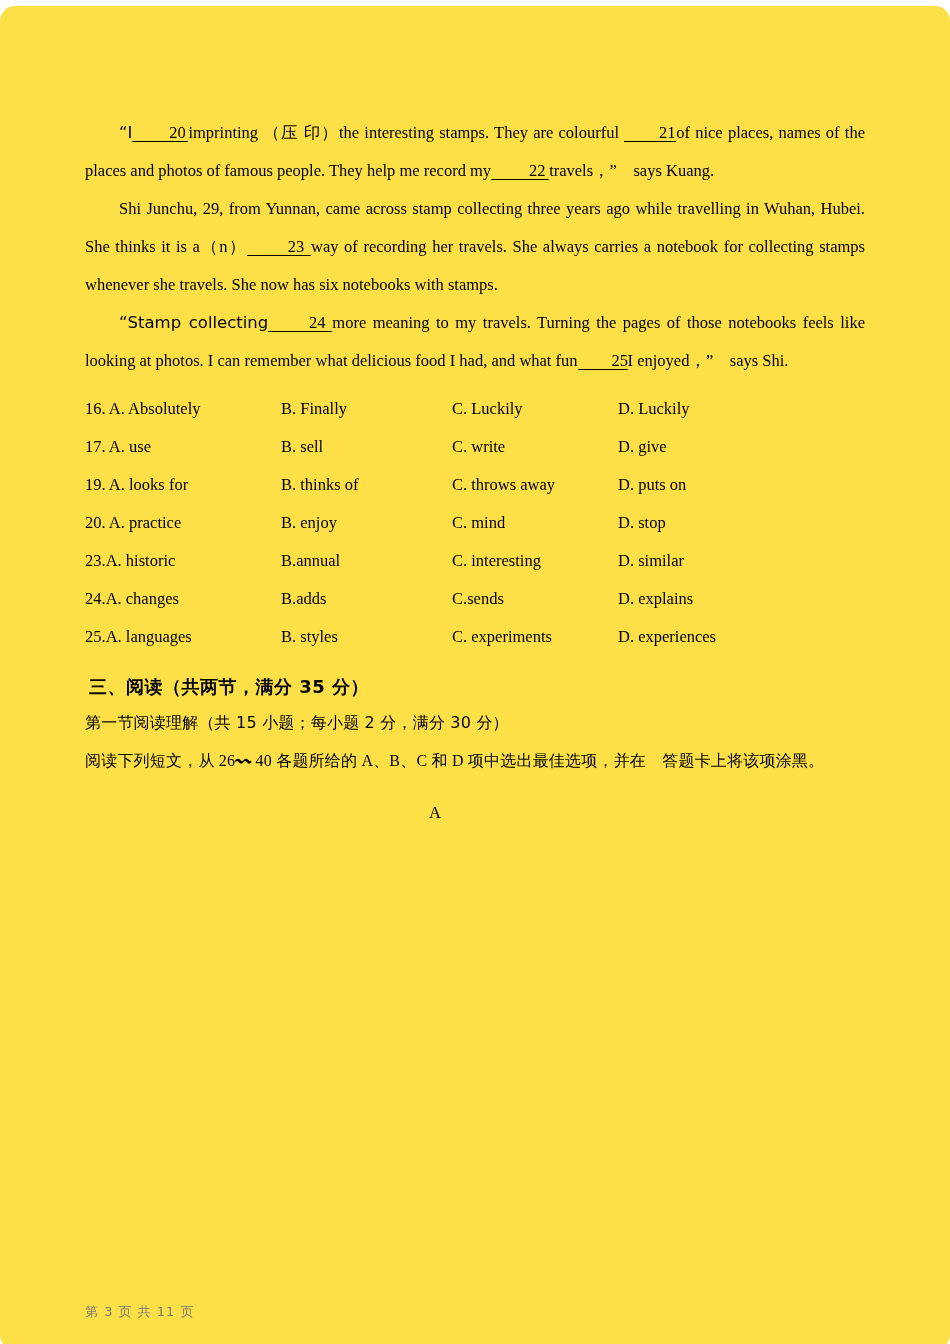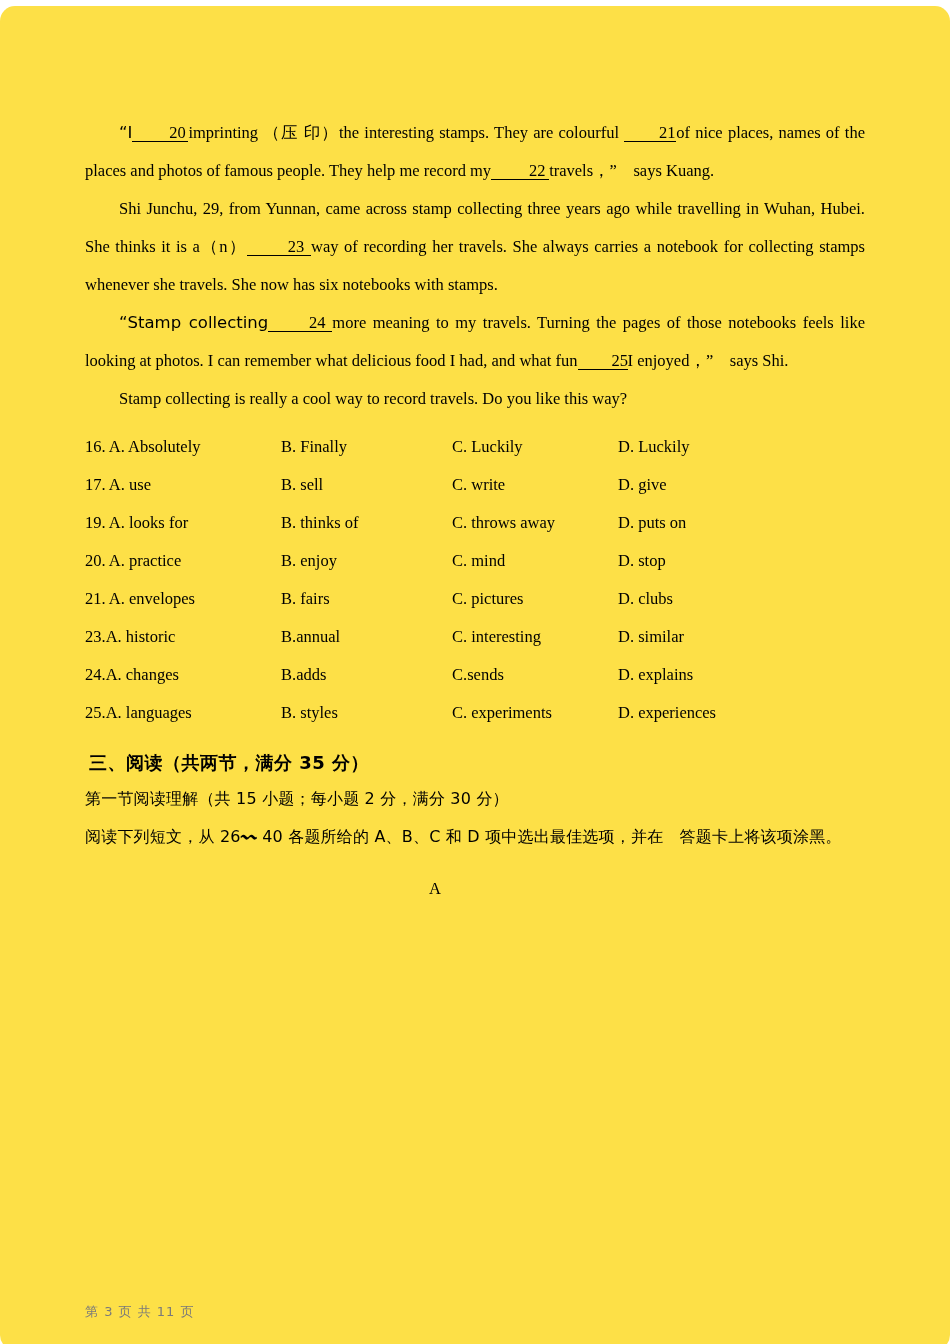--- a/index.html
+++ b/index.html
@@ -80,21 +80,21 @@
     padding-left: 4px;
     letter-spacing: 0.5px;
   }
   .cn-line {
     font-family: "DejaVu Sans", "Liberation Sans", sans-serif;
     font-size: 16px;
     line-height: 38px;
     text-align: justify;
     letter-spacing: 0.2px;
   }
-  .cn-line.wrap { text-align: justify; }
+  .cn-line.wrap { text-align: justify; font-family: Liberation Serif, serif; }
 
   .center-letter {
     text-align: center;
     font-size: 16.5px;
     line-height: 38px;
     margin-top: 14px;
     padding-right: 80px;
   }
   .article-title {
     font-size: 16.5px;
@@ -118,21 +118,20 @@
 
 <div class="page">
   <div class="content">
 
     <p class="para indent"><span class="qmark">“I</span><span class="blank b-w56">20</span><span>imprinting （压 印）the interesting stamps. They are colourful </span><span class="blank b-w52">21</span><span>of nice places, names of the places and photos of famous people. They help me record my</span><span class="blank b-w58">22</span><span>travels，”　says Kuang.</span></p>
 
     <p class="para indent"><span>Shi Junchu, 29, from Yunnan, came across stamp collecting three years ago while travelling in Wuhan, Hubei. She thinks it is a（n）</span><span class="blank b-w64">23</span><span>way of recording her travels. She always carries a notebook for collecting stamps whenever she travels. She now has six notebooks with stamps.</span></p>
 
     <p class="para indent"><span class="qmark">“Stamp collecting</span><span class="blank b-w64">24</span><span>more meaning to my travels. Turning the pages of those notebooks feels like looking at photos. I can remember what delicious food I had, and what fun</span><span class="blank b-w50">25</span><span>I enjoyed，”　says Shi.</span></p>
 
-    <p class="para indent">Stamp collecting is really a cool way to record travels. Do you like this way?</p>
 
     <div class="options">
 
       <div class="opt-row">
         <span class="opt-a">16. A. Absolutely</span>
         <span class="opt-b">B. Finally</span>
         <span class="opt-c">C. Luckily</span>
         <span class="opt-d">D. Luckily</span>
       </div>
 
@@ -151,26 +150,20 @@
         <span class="opt-d">D. puts on</span>
       </div>
 
       <div class="opt-row">
         <span class="opt-a">20. A. practice</span>
         <span class="opt-b">B. enjoy</span>
         <span class="opt-c">C. mind</span>
         <span class="opt-d">D. stop</span>
       </div>
 
-      <div class="opt-row">
-        <span class="opt-a">21. A. envelopes</span>
-        <span class="opt-b">B. fairs</span>
-        <span class="opt-c">C. pictures</span>
-        <span class="opt-d">D. clubs</span>
-      </div>
 
 
       <div class="opt-row">
         <span class="opt-a">23.A. historic</span>
         <span class="opt-b">B.annual</span>
         <span class="opt-c">C. interesting</span>
         <span class="opt-d">D. similar</span>
       </div>
 
       <div class="opt-row">

